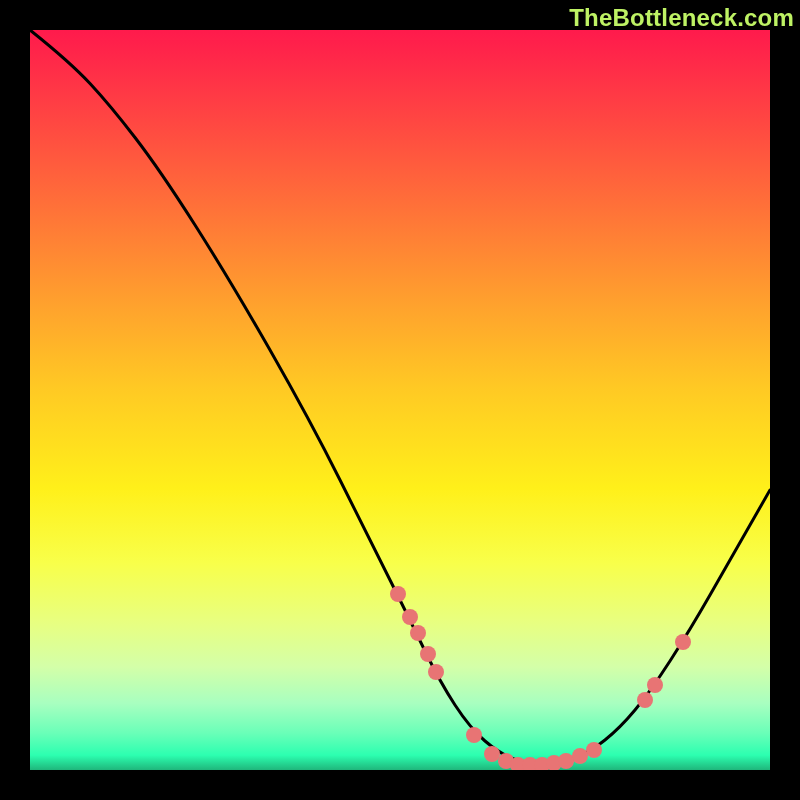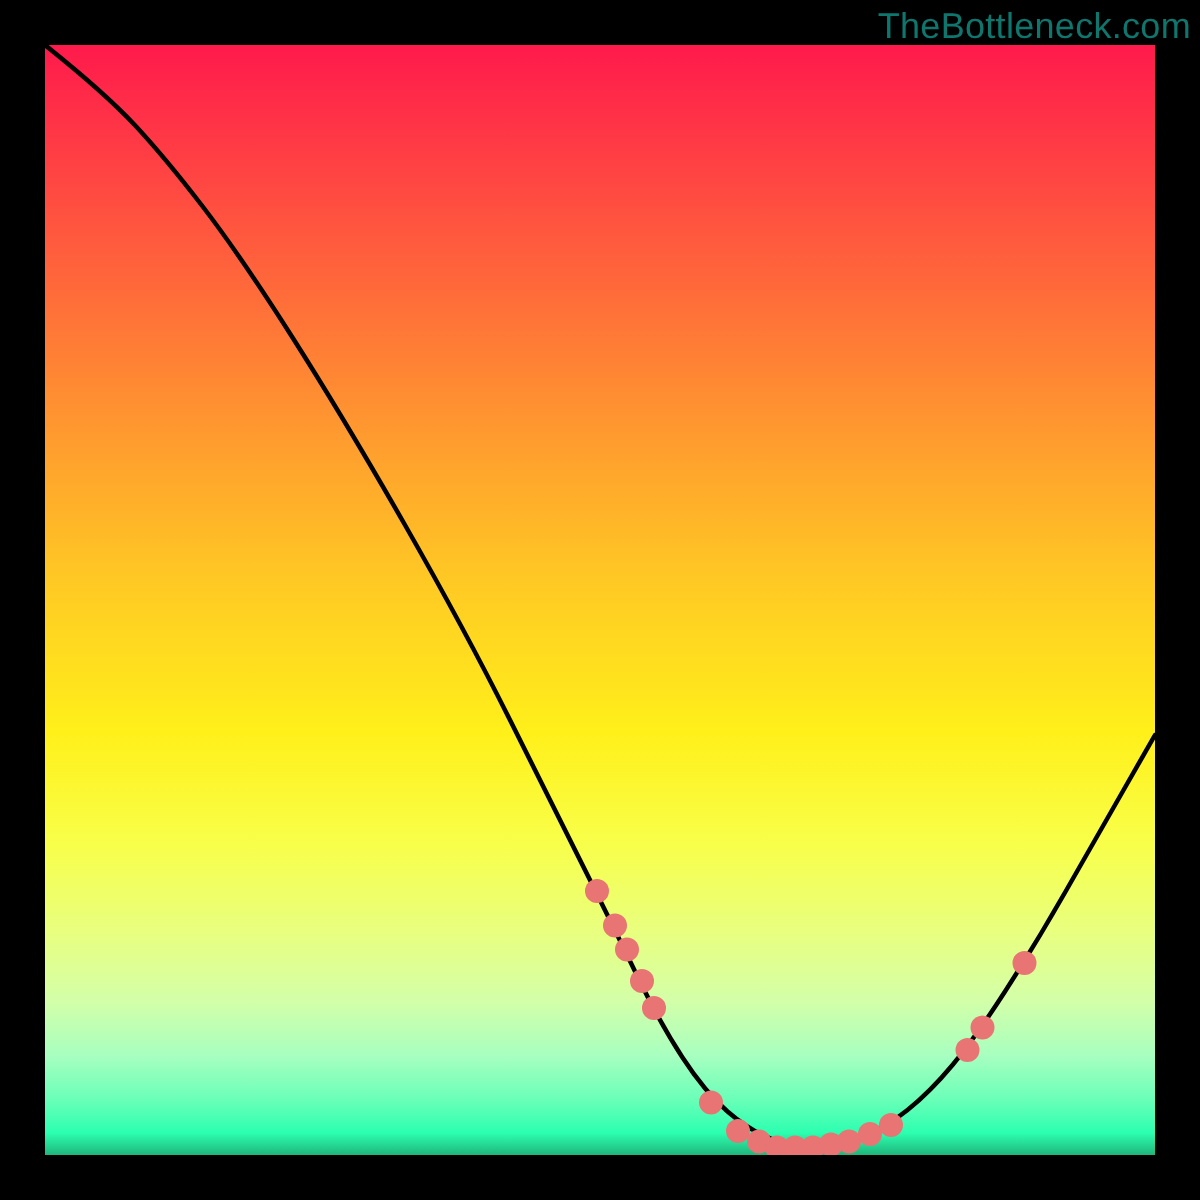--- a/index.html
+++ b/index.html
@@ -39,23 +39,23 @@
       #a8ffc0 91%,
       #6affb8 95%,
       #2cffb0 98%,
       #1fb67b 100%
     );
   }
   .watermark {
     position: absolute;
     top: 4px;
     right: 6px;
-    color: #0f766e;
+    color: #bef264;
     font-size: 24px;
-    font-weight: 400;
+    font-weight: 700;
     letter-spacing: 0.2px;
     z-index: 5;
   }
   svg.plot {
     position: absolute;
     left: 0;
     top: 0;
     width: 740px;
     height: 740px;
     z-index: 3;

